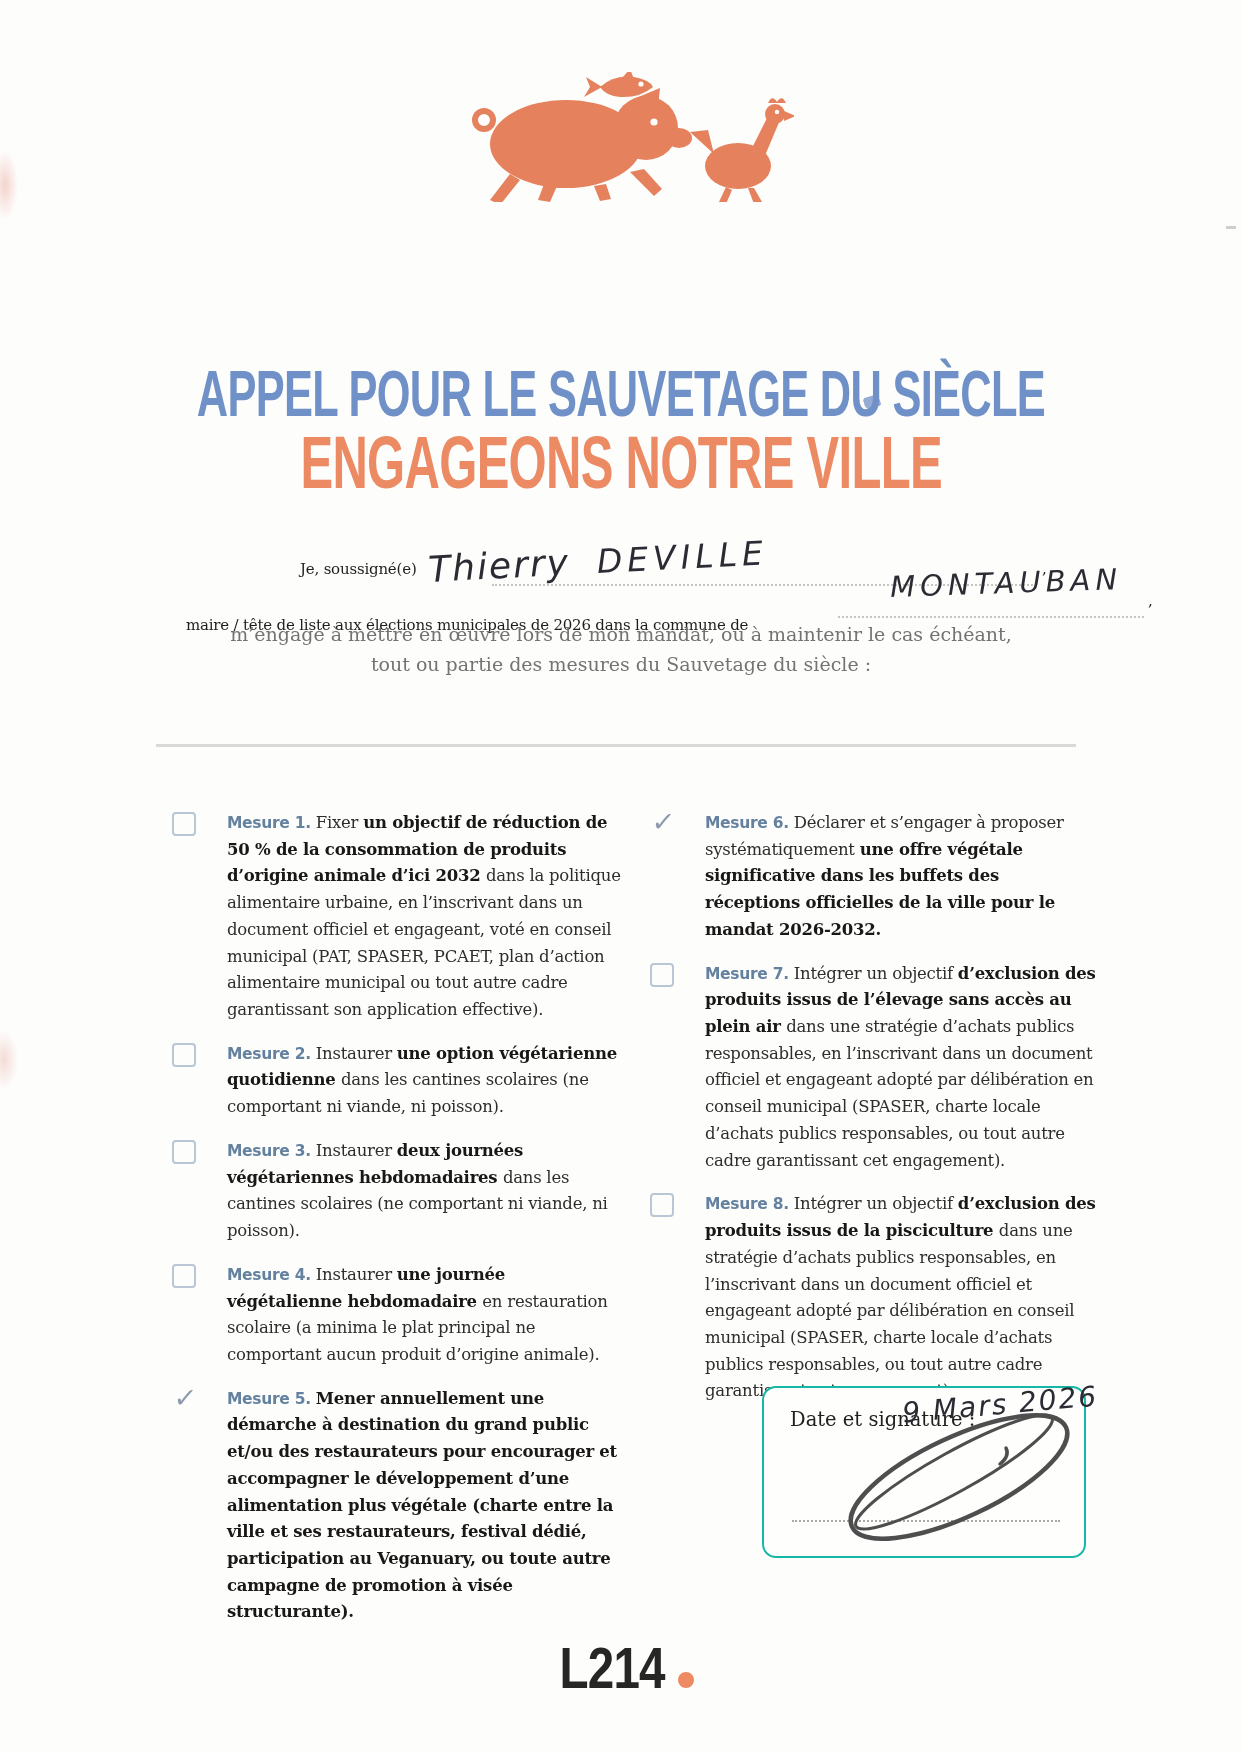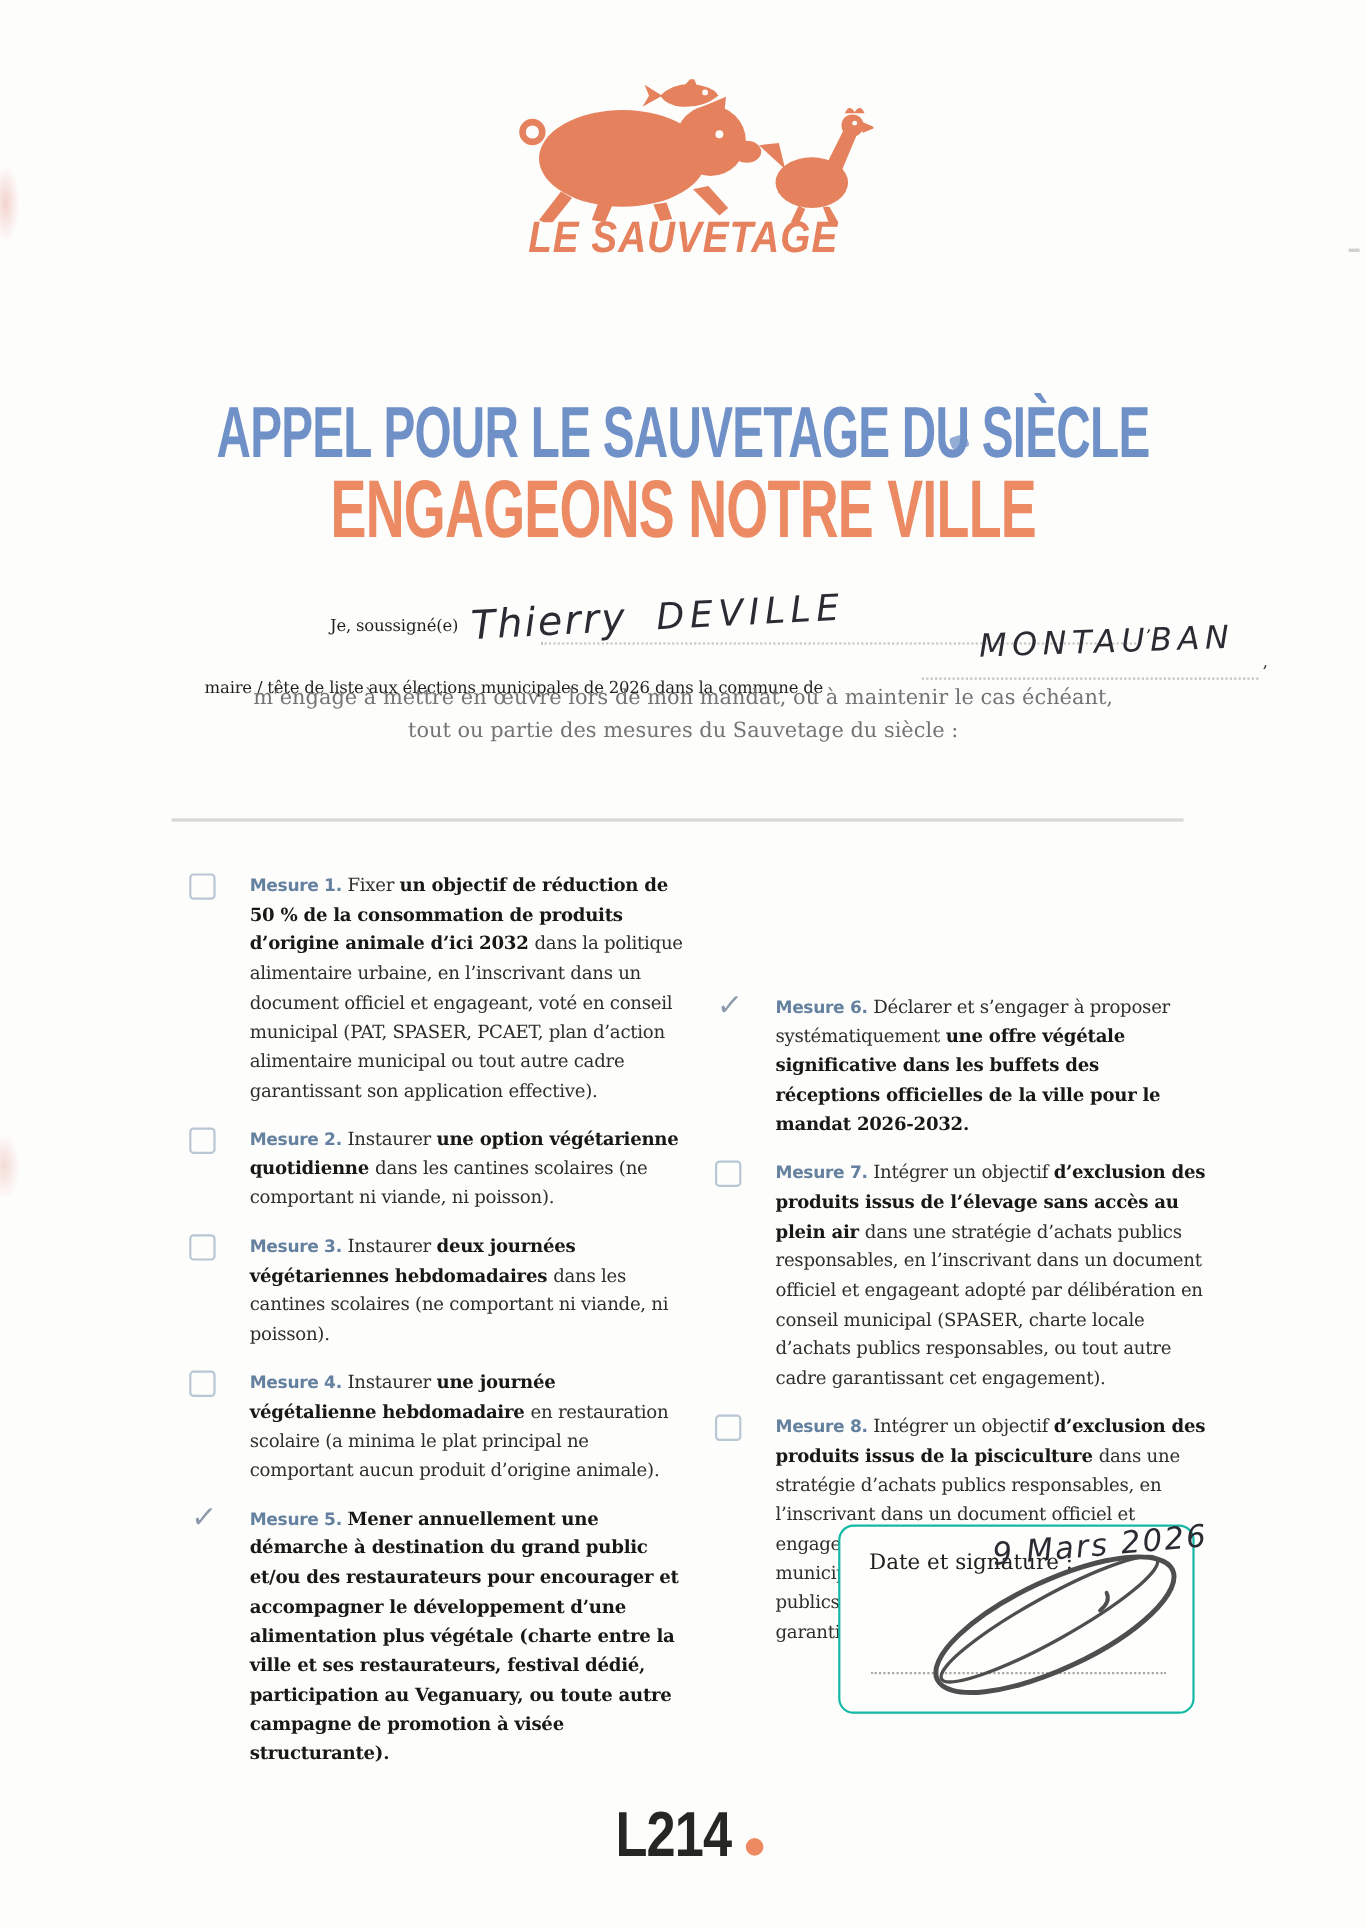--- a/index.html
+++ b/index.html
@@ -34,21 +34,21 @@
   .center-line { position:absolute; left:0; right:0; text-align:center; font-size:19px; color:#737373; }
   .handwriting { position:absolute; font-family:"DejaVu Sans", sans-serif;
     font-style:italic; color:var(--hand); white-space:nowrap; }
   .hw-name { left:428px; top:540px; font-size:36px; transform:rotate(-3deg); letter-spacing:2px; }
   .hw-name .caps { font-size:33px; letter-spacing:5px; }
   .hw-commune { left:890px; top:566px; font-size:29px; transform:rotate(-2deg); letter-spacing:5px; }
   .hw-date { left:902px; top:1388px; font-size:28px; transform:rotate(-5deg); letter-spacing:2px; }
   
   .divider { position:absolute; left:156px; top:744px; width:920px; height:3px; background:#d9d9d6; }
   
-  .columns { position:absolute; left:172px; top:792px; width:926px; display:flex; gap:28px;align-items:center; }
+  .columns { position:absolute; left:172px; top:810px; width:926px; display:flex; gap:28px; }
   .col { display:flex; flex-direction:column; }
   .col-left  { width:450px; }
   .col-right { width:448px; }
   .measure { display:flex; margin-bottom:17px; }
   .m-mark { width:30px; flex:0 0 30px; margin-right:25px; position:relative; }
   .m-box { position:absolute; top:2px; left:0; width:24px; height:24px;
     border:2px solid var(--boxborder); border-radius:4px; background:transparent; }
   .m-check { position:absolute; top:-4px; left:2px; color:var(--check);
     font-size:27px; font-family:"DejaVu Sans", sans-serif; transform:skewX(-6deg); }
   .m-text { font-size:16.5px; line-height:1.62; letter-spacing:-0.25px; color:#2e2d2a; }
@@ -118,23 +118,20 @@
         <circle cx="85" cy="14" r="10"></circle>
         <path d="M78 3 q4 -9 9 -1 q5 -8 9 1 Z"></path>
         <path d="M94 11 L106 16 L94 21 Z"></path>
         <path d="M36 87 L28 104 L36 104 L42 90 Z"></path>
         <path d="M58 88 L64 104 L72 102 L64 88 Z"></path>
         <circle cx="87" cy="12" r="2.2" fill="#fdfdfc"></circle>
       </g>
     </g>
   </svg>
 
-  <div class="logo-word logo-line1">
-    <span class="inner">LE SAUVETAGE</span>
-  </div>
 
   <div class="head head-blue">
     <span class="inner">APPEL POUR LE SAUVETAGE DU SIÈCLE</span>
   </div>
   <div class="head head-orange">
     <span class="inner">ENGAGEONS NOTRE VILLE</span>
   </div>
 
   <span class="intro-text" style="left:300px; top:560px;">Je, soussigné(e)</span>
   <span class="dotfield" style="left:492px; top:562px; width:545px;"></span>

